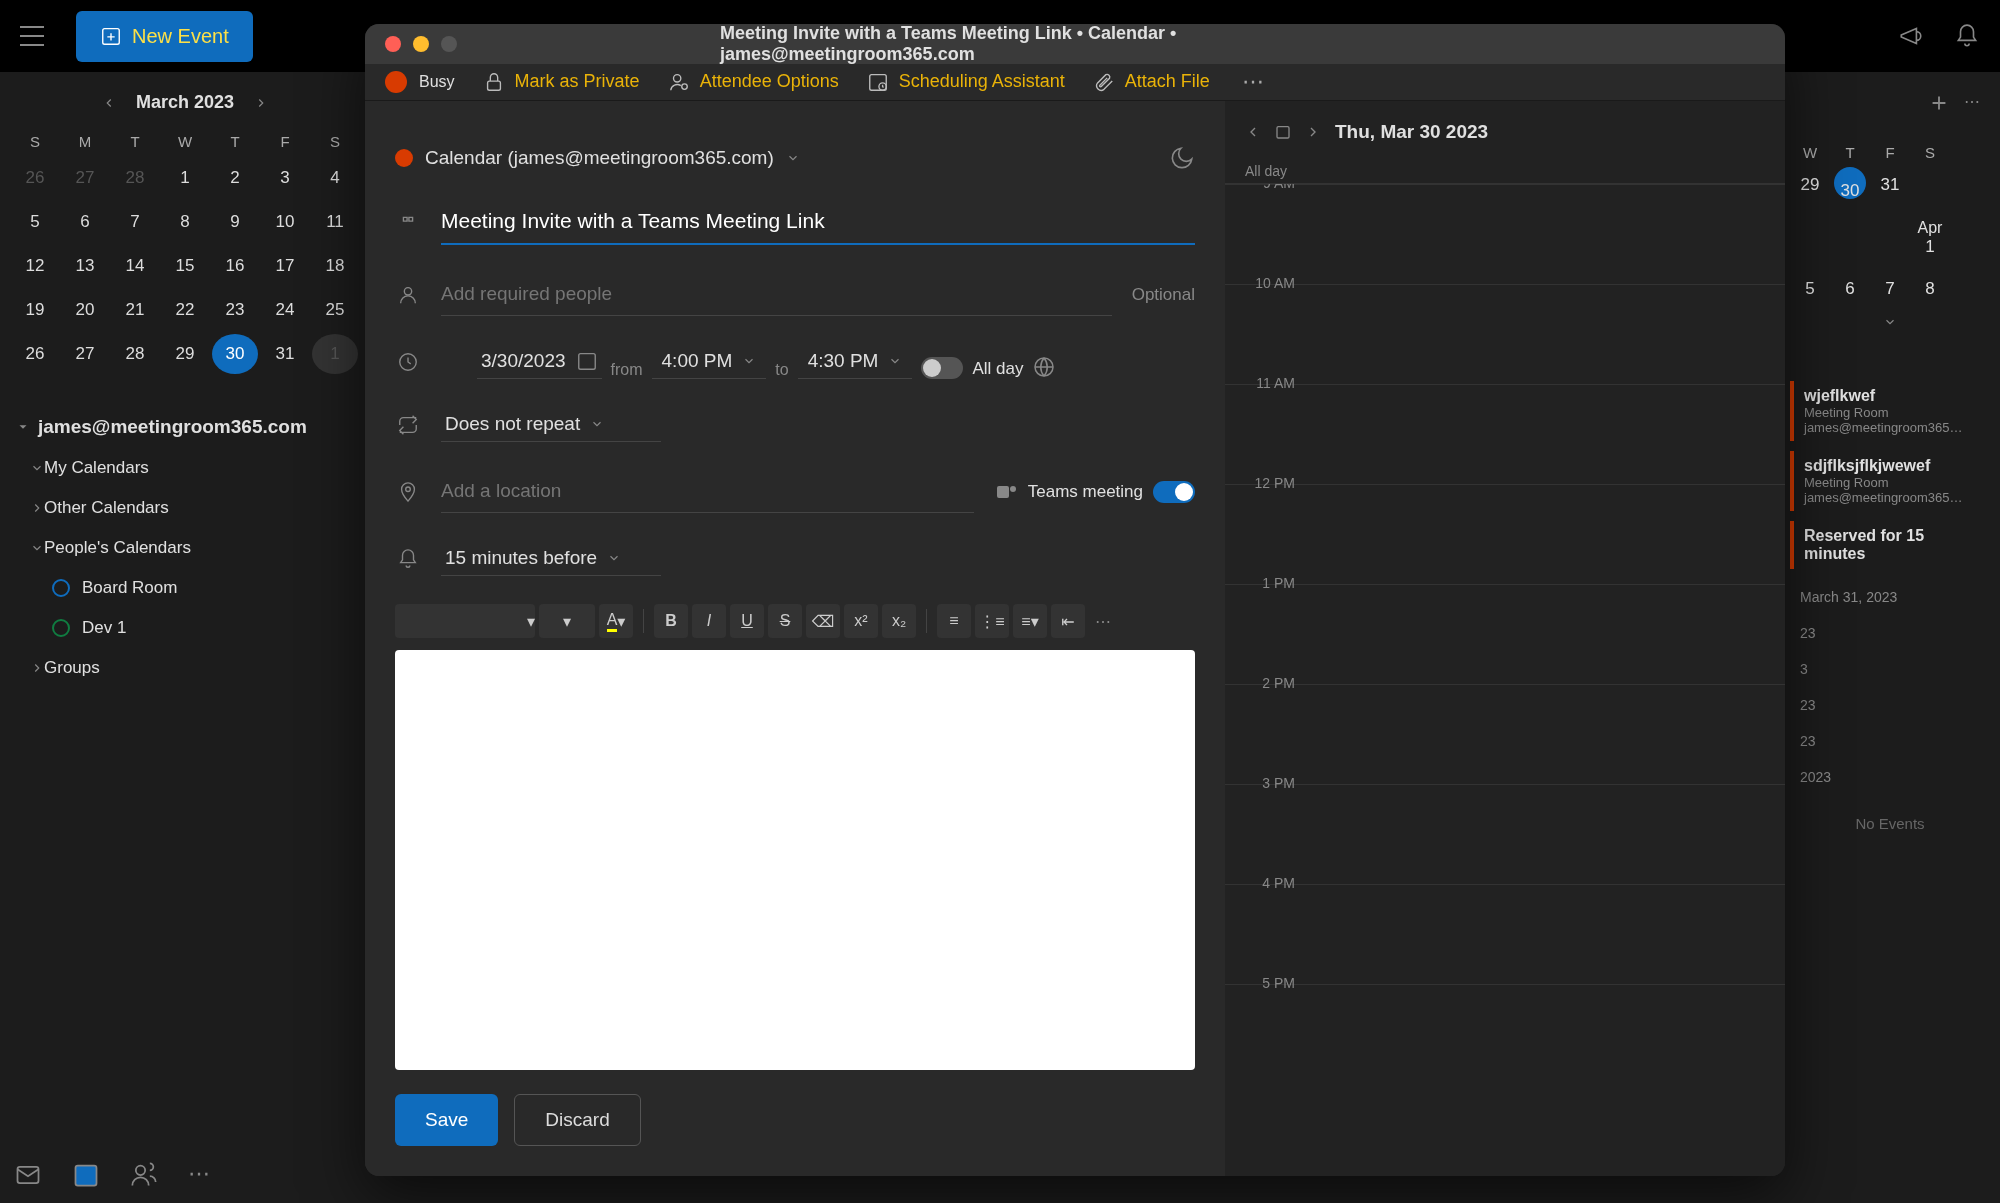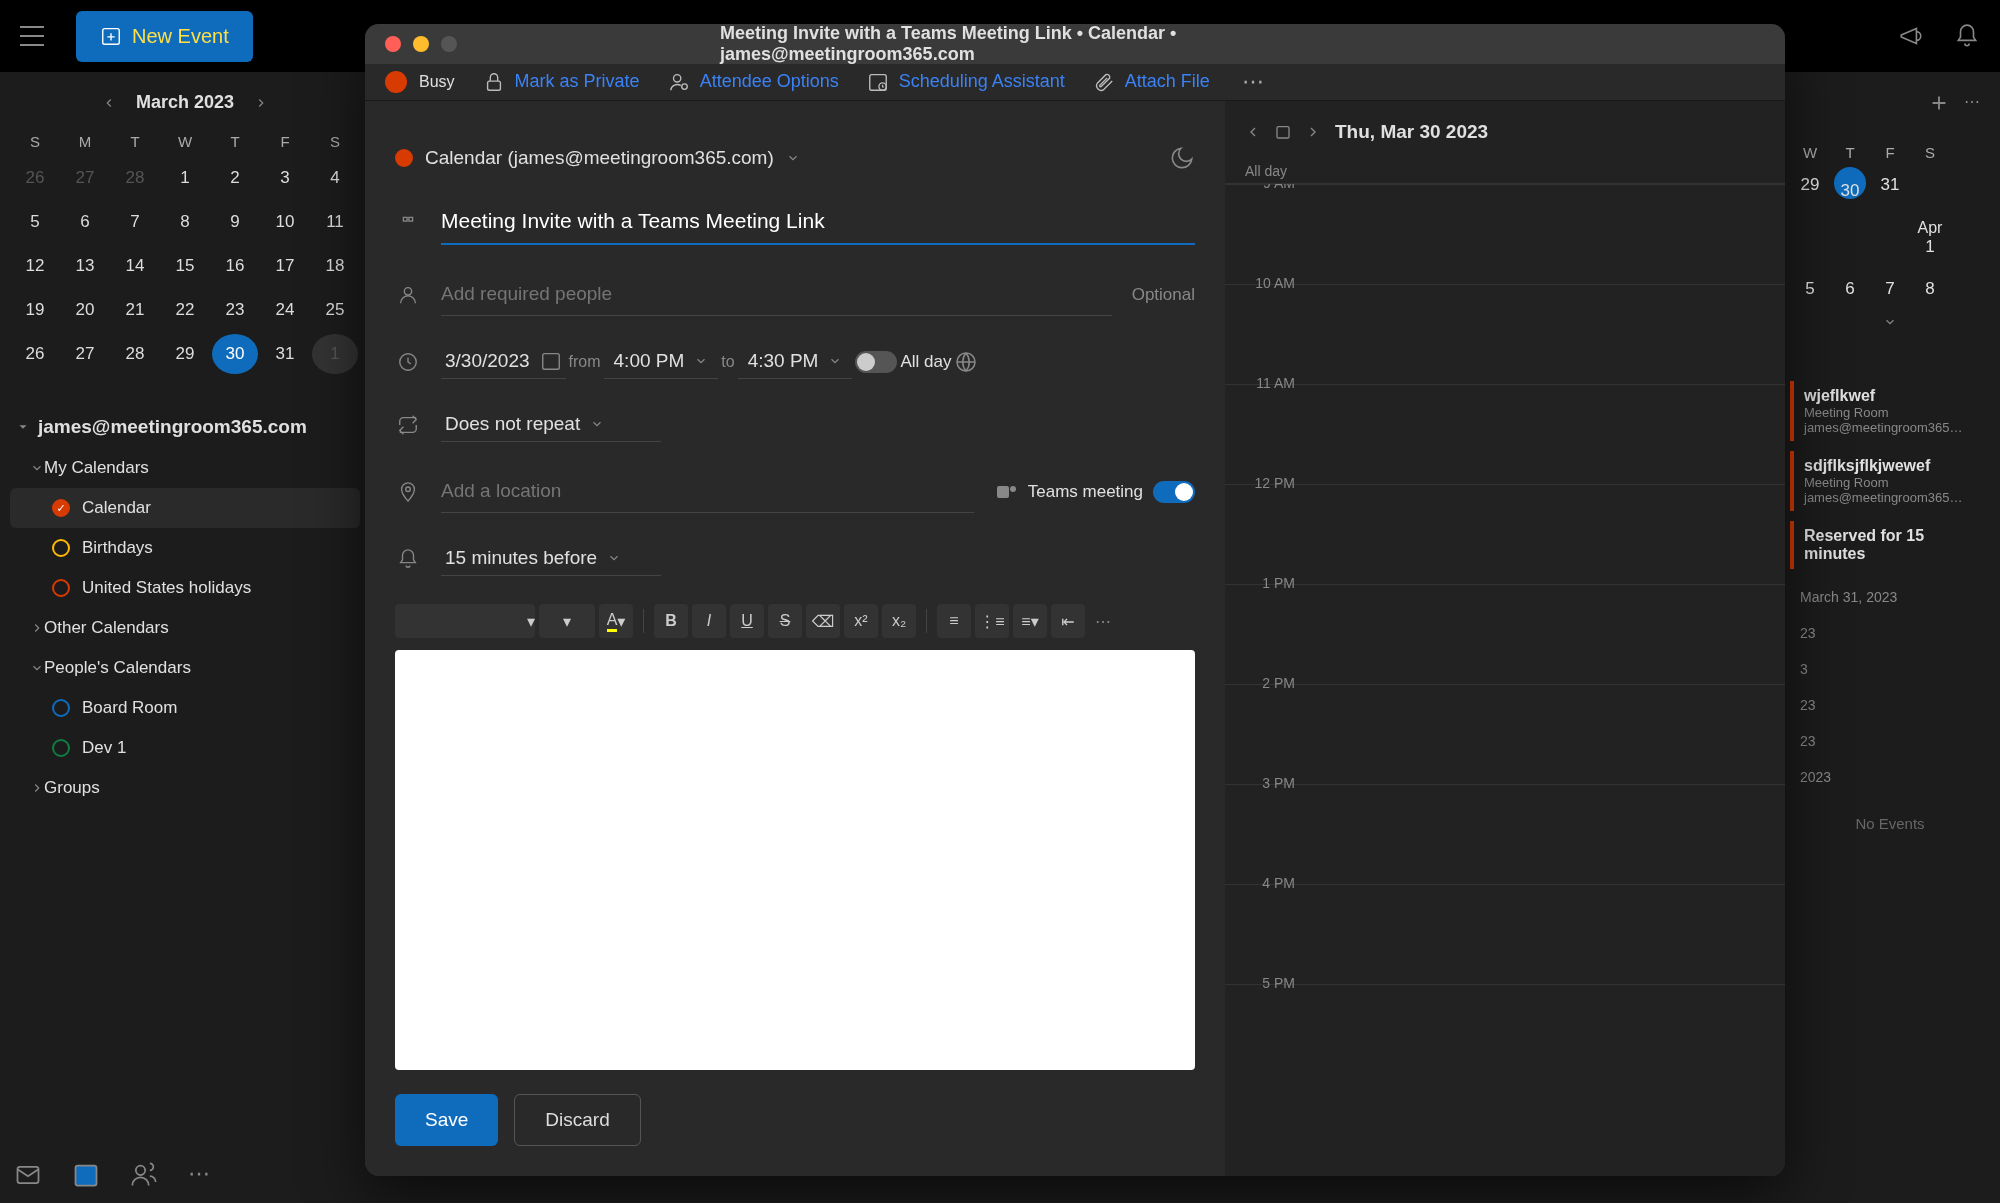--- a/index.html
+++ b/index.html
@@ -58,41 +58,41 @@
 .modal { position:absolute; left:365px; top:24px; width:1420px; height:1152px; background:#292929; border-radius:14px; box-shadow:0 20px 60px rgba(0,0,0,.6); display:flex; flex-direction:column; overflow:hidden; }
 .titlebar { height:72px; background:#3a3a3a; display:flex; align-items:center; padding:0 20px; position:relative; }
 .traffic { display:flex; gap:12px; }
 .traffic span { width:16px; height:16px; border-radius:50%; }
 .tl-red { background:#ff5f56; } .tl-yel { background:#ffbd2e; } .tl-gry { background:#555; }
 .titlebar-title { position:absolute; left:50%; transform:translateX(-50%); font-size:18px; font-weight:600; }
 
 .toolbar { height:66px; background:#292929; display:flex; align-items:center; padding:0 20px; gap:28px; border-bottom:1px solid #1a1a1a; }
 .status-pill { display:flex; align-items:center; gap:12px; }
 .status-dot { width:22px; height:22px; border-radius:50%; background:#d83b01; }
-.tool-btn { display:flex; align-items:center; gap:10px; color:#3b82f6; font-size:18px; background:none; border:none; cursor:pointer; }
+.tool-btn { display:flex; align-items:center; gap:10px; color:#eab308; font-size:18px; background:none; border:none; cursor:pointer; }
 .tool-btn svg { width:22px; height:22px; stroke:#bbb; fill:none; stroke-width:1.5; }
 .ellipsis { margin-left:4px; font-size:22px; color:#aaa; }
 
 .body { flex:1; display:flex; }
 .form-pane { flex:1; padding:30px 30px 20px 30px; display:flex; flex-direction:column; background:#292929; }
 .sched-pane { width:560px; background:#222; padding:20px 0 0 0; display:flex; flex-direction:column; }
 
 .row { display:flex; align-items:center; gap:20px; padding:14px 0; }
 .row-icon { width:26px; display:flex; justify-content:center; }
 .row-icon svg { width:22px; height:22px; stroke:#888; fill:none; stroke-width:1.5; }
 .cal-select { display:flex; align-items:center; gap:12px; font-size:19px; }
 .red-dot { width:18px; height:18px; border-radius:50%; background:#d83b01; }
 .chev { width:14px; height:14px; stroke:#888; fill:none; stroke-width:2; }
 .moon { margin-left:auto; }
 
 .subject { flex:1; background:none; border:none; border-bottom:2px solid #0f6cbd; color:#fff; font-size:21px; padding:10px 0; outline:none; }
 .people { flex:1; background:none; border:none; border-bottom:1px solid #444; color:#888; font-size:19px; padding:10px 0; }
 .optional { color:#888; font-size:17px;text-align:right; }
 
-.date-row { display:flex; align-items:center; gap:3px; }
+.date-row { display:flex; align-items:flex-end; gap:9px;margin-left:36px; }
 .date-input { display:flex; align-items:center; gap:10px; border-bottom:1px solid #444; padding:6px 4px; font-size:19px; }
 .date-input svg { width:22px; height:22px; stroke:#888; fill:none; stroke-width:1.5; }
 .date-badge { position:relative; }
 .date-badge::after { content:attr(data-d); position:absolute; font-size:9px; left:7px; top:8px; color:#888; }
 .from-to { font-size:16px; color:#888; }
 .time-sel { display:flex; align-items:center; gap:10px; border-bottom:1px solid #444; padding:6px 10px; font-size:19px; }
 .toggle { width:42px; height:22px; background:#555; border-radius:11px; position:relative; }
 .toggle::after { content:""; position:absolute; width:18px; height:18px; background:#ccc; border-radius:50%; top:2px; left:2px; }
 .toggle.on { background:#0f6cbd; }
 .toggle.on::after { left:22px; background:#fff; }
@@ -225,34 +225,20 @@
             <path d="M6 9l6 6 6-6" fill="#888"></path>
           </svg>
         <span>james@meetingroom365.com</span>
       </div>
       <div class="sub-hdr">
         <svg class="chev" viewBox="0 0 24 24">
             <path d="M6 9l6 6 6-6"></path>
           </svg>
         <span>My Calendars</span>
       </div>
-      <div id="cals">
-          <div class="cal-item active">
-            <span class="cal-dot filled" style="border-color:#d83b01;background:#d83b01"></span>
-            <span>Calendar</span>
-          </div>
-          <div class="cal-item">
-            <span class="cal-dot " style="border-color:#ffb900;background:transparent"></span>
-            <span>Birthdays</span>
-          </div>
-          <div class="cal-item">
-            <span class="cal-dot " style="border-color:#d83b01;background:transparent"></span>
-            <span>United States holidays</span>
-          </div>
-        </div>
       <div class="sub-hdr">
         <svg class="chev" viewBox="0 0 24 24">
             <path d="M9 6l6 6-6 6"></path>
           </svg>
         <span>Other Calendars</span>
       </div>
       <div class="sub-hdr">
         <svg class="chev" viewBox="0 0 24 24">
             <path d="M6 9l6 6 6-6"></path>
           </svg>

